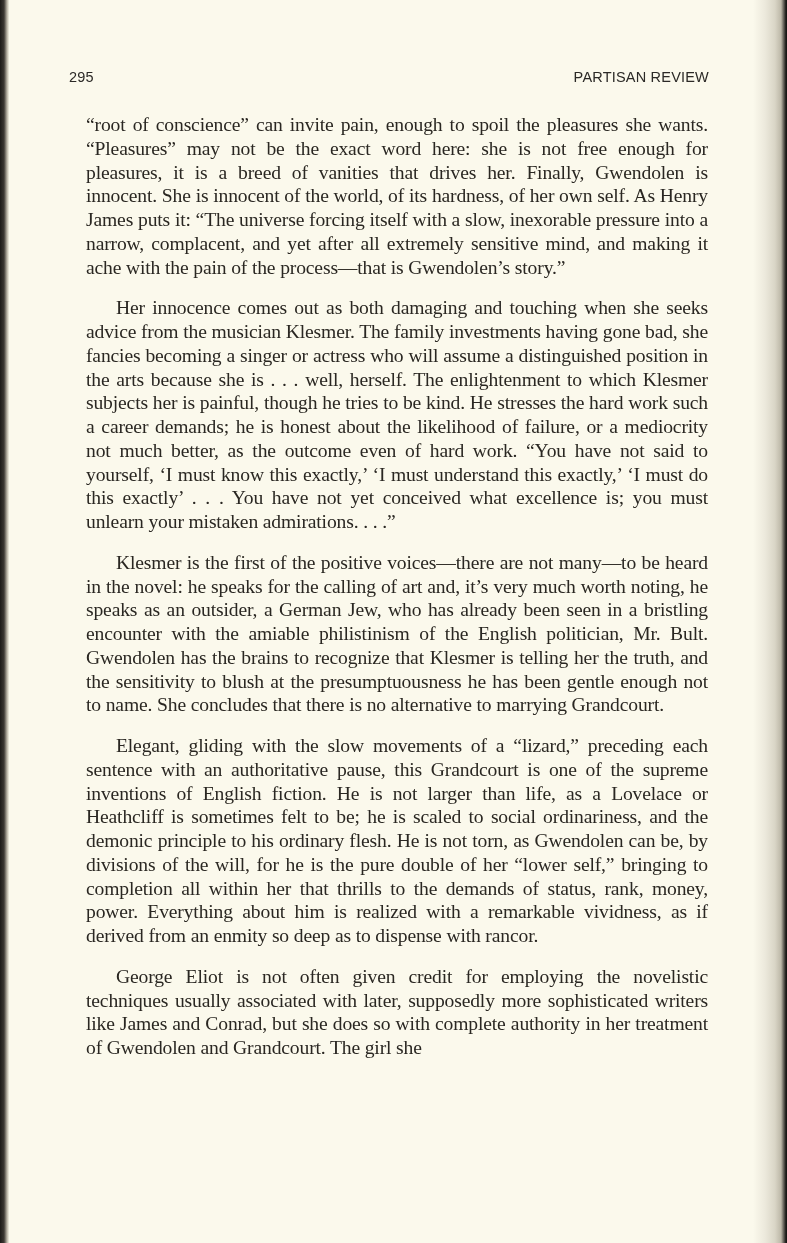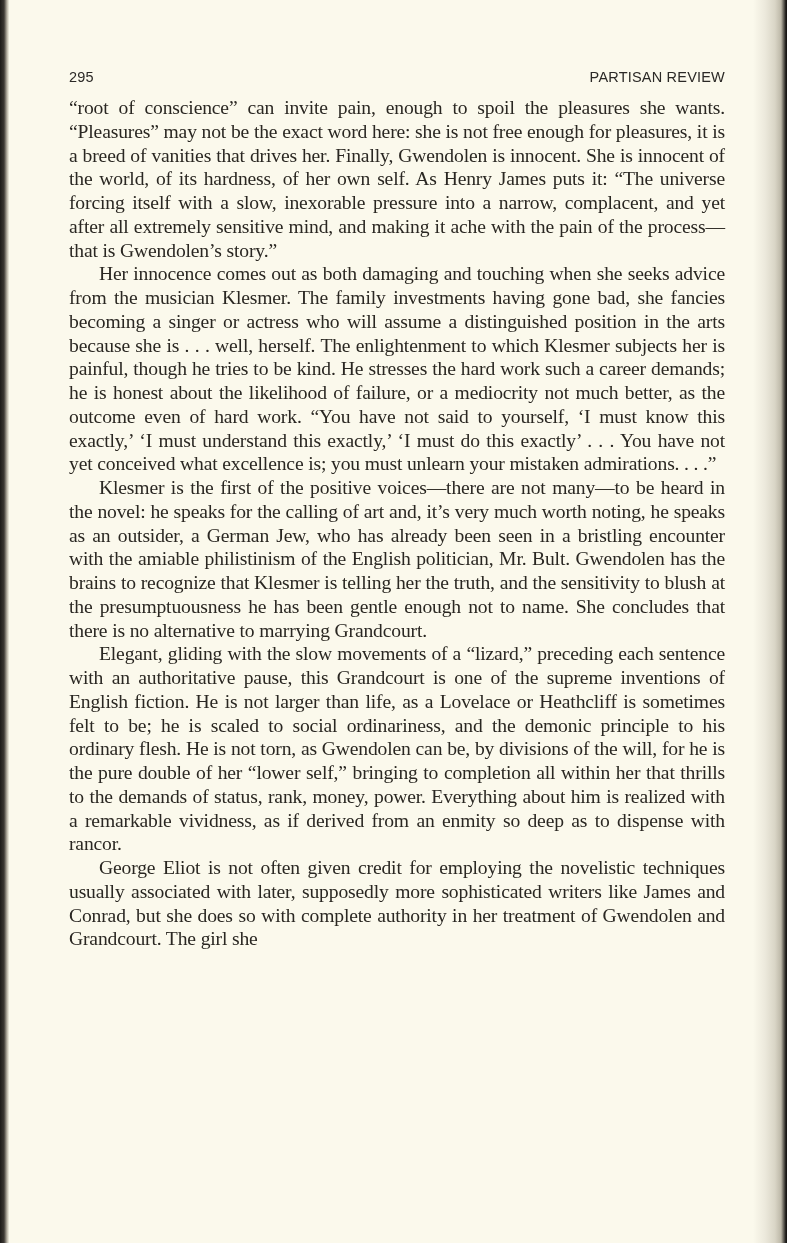--- a/index.html
+++ b/index.html
@@ -42,37 +42,37 @@
       color: #2b2926;
       letter-spacing: 0.2px;
     }
     .page-number {
       position: absolute;
       left: 0;
       top: 0;
     }
     .journal-title {
       position: absolute;
-      right: 0;
+      right: 16px;
       top: 0;
       margin-left: 42px;
     }
     .body-text {
       position: absolute;
       left: 69px;
       top: 96px;
       width: 656px;
       font-size: 19.6px;
       line-height: 23.75px;
       text-align: justify;
       letter-spacing: -0.15px;
       word-spacing: 0px;
     }
     .body-text p {
-      margin: 0;
+      margin: 17px;
       text-indent: 30px;
       text-align: justify;
     }
     .body-text p.no-indent {
       text-indent: 0;
     }
   </style>
 </head>
 <body>
 

